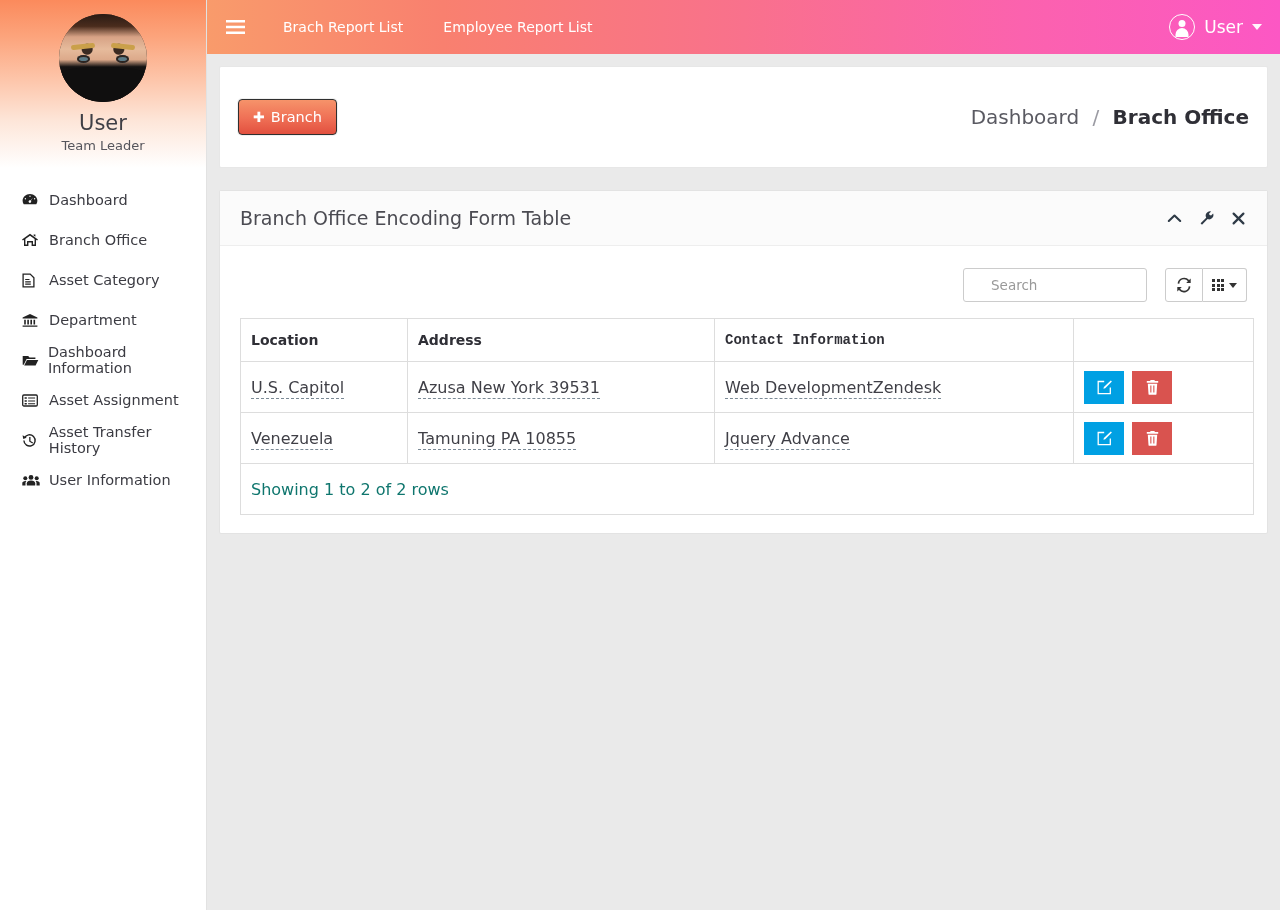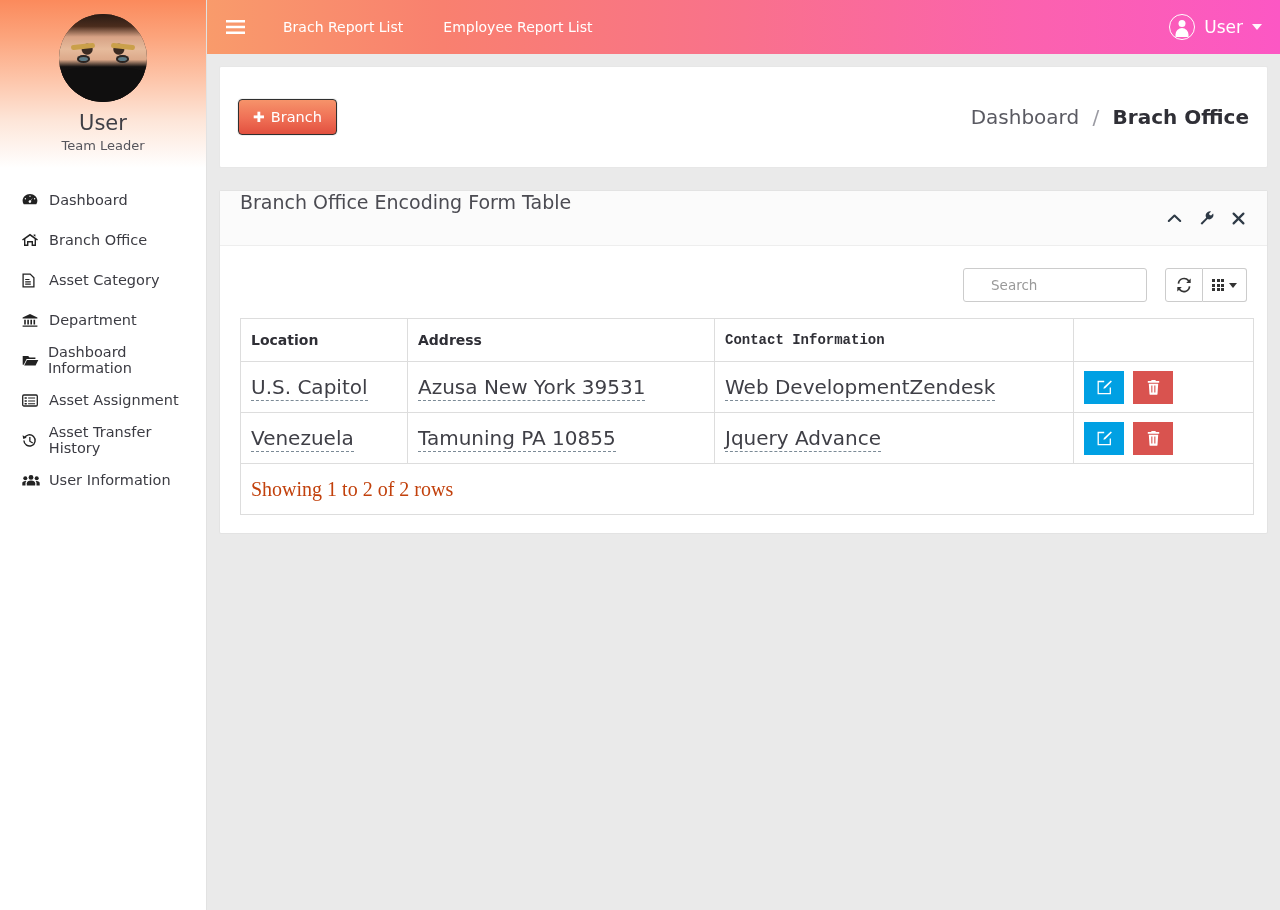--- a/index.html
+++ b/index.html
@@ -172,21 +172,21 @@
   .crumb-active { font-weight: bold; color: #2f2f36; }
 
   .panel {
     margin-top: 22px;
     background: #fff;
     border: 1px solid #e3e3e3;
     border-radius: 2px;
   }
   .panel-head {
     height: 55px;
-    display: flex; 
+    display: flex; align-items: center;
     padding: 0 20px;
     border-bottom: 1px solid #eeeeee;
     background: #fbfbfb;
   }
   .panel-title { font-size: 19px; color: #4b4b52; font-weight: 400; }
   .panel-head-spacer { flex: 1; }
   .panel-tools { display: flex; align-items: center; gap: 14px; }
   .tool-btn {
     background: none; border: none; cursor: pointer;
     color: #2e3a46; font-size: 14px; padding: 2px;
@@ -233,42 +233,42 @@
   table.dt { width: 100%; border-collapse: collapse; table-layout: fixed; border-radius: 10px; }
   table.dt th, table.dt td {
     border: 1px solid #dddddd;
     text-align: left;
     vertical-align: middle;
   }
   table.dt th {
     font-size: 14px; font-weight: bold; color: #2f2f36;
     padding: 13px 10px; height: 42px;
   }
-  table.dt td { padding: 13px 10px; height: 51px; font-size: 20px; }
+  table.dt td { padding: 13px 10px; height: 51px; font-size: 16px; }
   .col-loc { width: 167px; }
   .col-addr { width: 307px; }
   .col-contact { width: 359px; font-family: Liberation Mono, monospace; }
   .col-act { width: 180px; }
   .cell-link {
     color: #3f3f46; text-decoration: none;
     border-bottom: 1px dashed #7b8a96;
     padding-bottom: 1px; cursor: pointer;
   }
   .act-cell { padding: 8px 10px !important; white-space: nowrap; }
   .btn-edit, .btn-del {
     width: 40px; height: 33px;
     border: none; cursor: pointer;
     display: inline-flex; align-items: center; justify-content: center;
     vertical-align: middle; color: #fff; font-family: inherit;
   }
   .btn-edit { background: #00a0e3; margin-right: 3px; }
   .btn-del  { background: #d9534f; }
   .footer-row td {
-    font-size: 14.5px; color: #c2410c;
-    padding: 16px 10px; height: 53px; font-family: Liberation Serif, serif;
+    font-size: 14.5px; color: #0f766e;
+    padding: 16px 10px; height: 53px;
   }
 </style>
 </head>
 <body>
 
 <div class="app">
 
   <aside class="sidebar">
     <div class="sidebar-profile">
       <div class="avatar">

